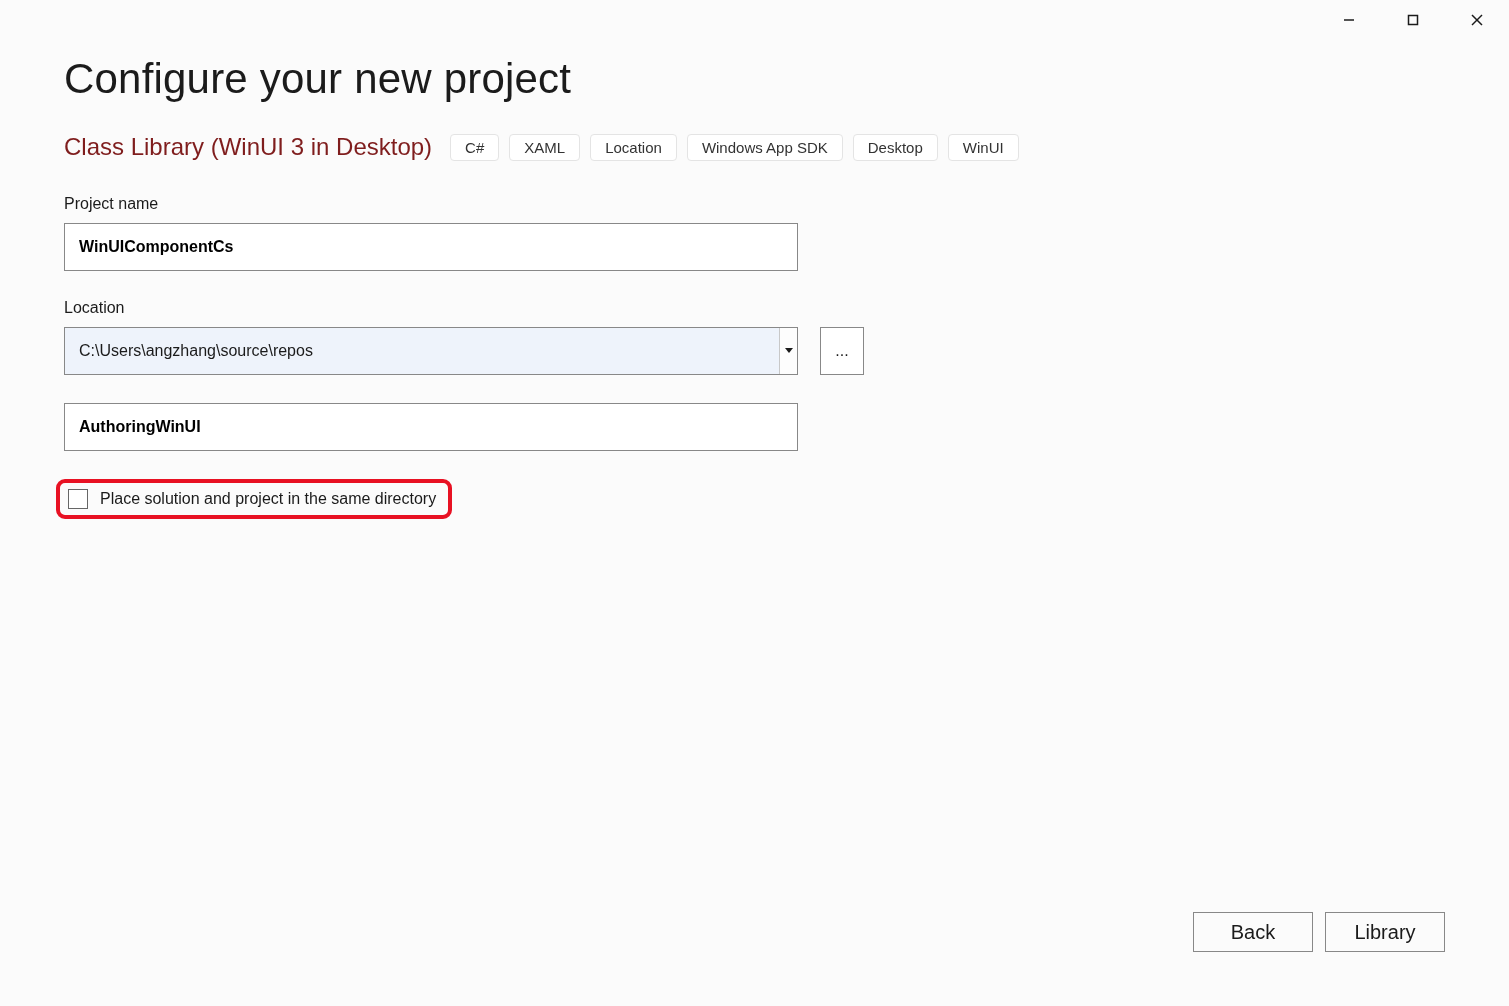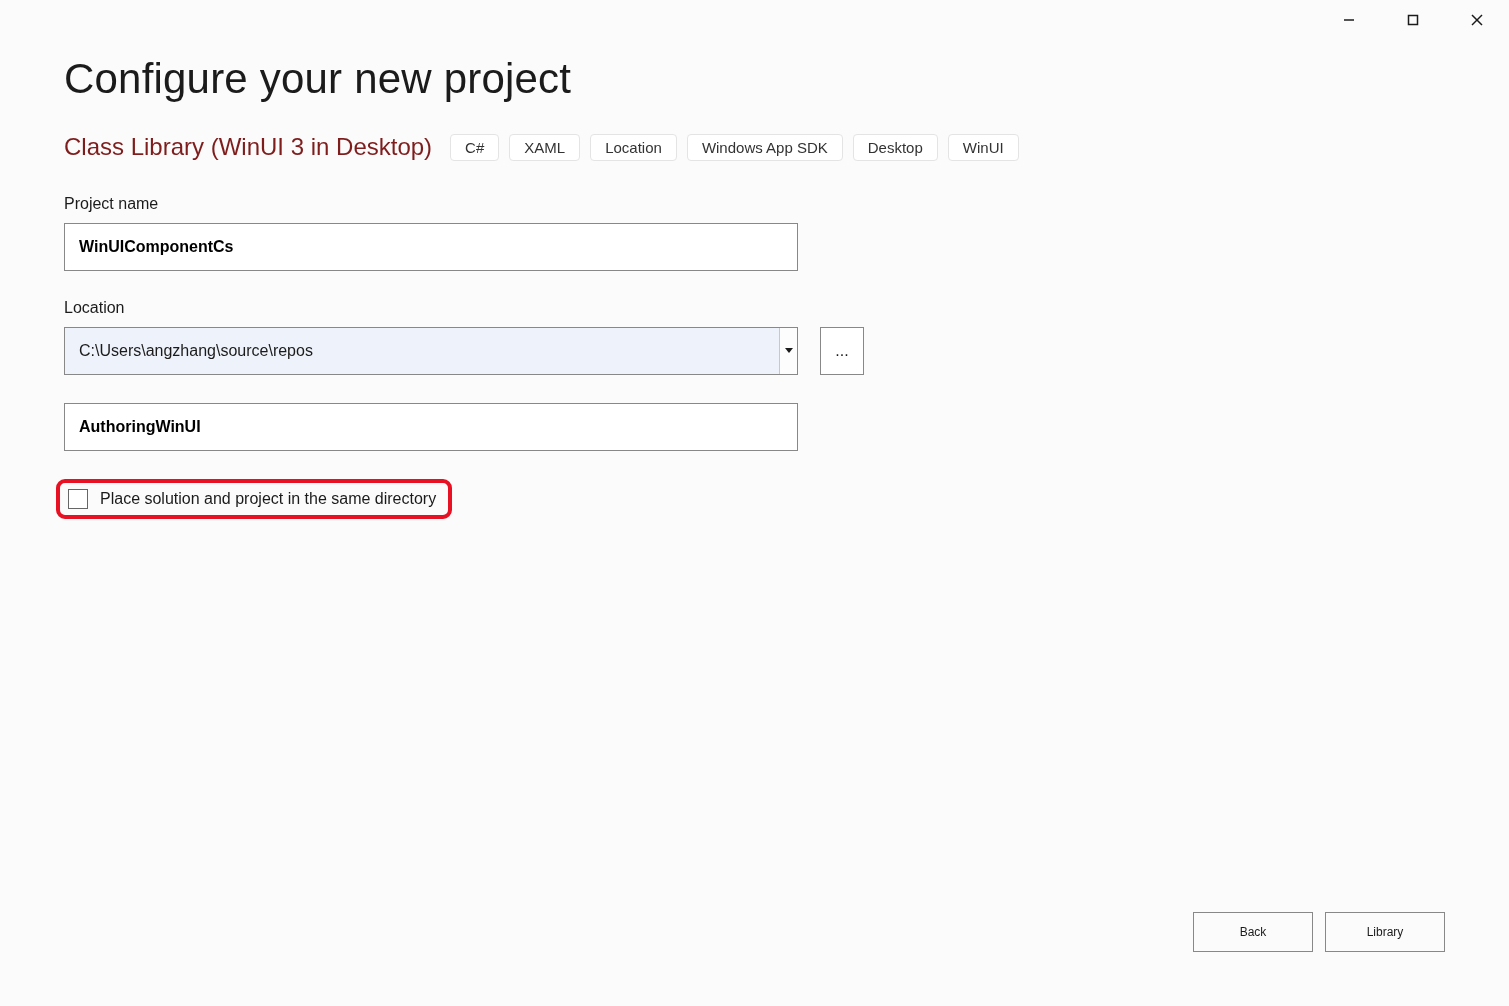--- a/index.html
+++ b/index.html
@@ -168,21 +168,21 @@
       bottom: 54px;
       right: 64px;
       display: flex;
       gap: 12px;
     }
     .footer-button {
       width: 120px;
       height: 40px;
       border: 1px solid #888;
       background: #fbfbfb;
-      font-size: 12px;
+      font-size: 20px;
       display: flex;
       align-items: center;
       justify-content: center;
       cursor: default;
     }
   </style>
 </head>
 <body>
 
 <div class="window-controls">

